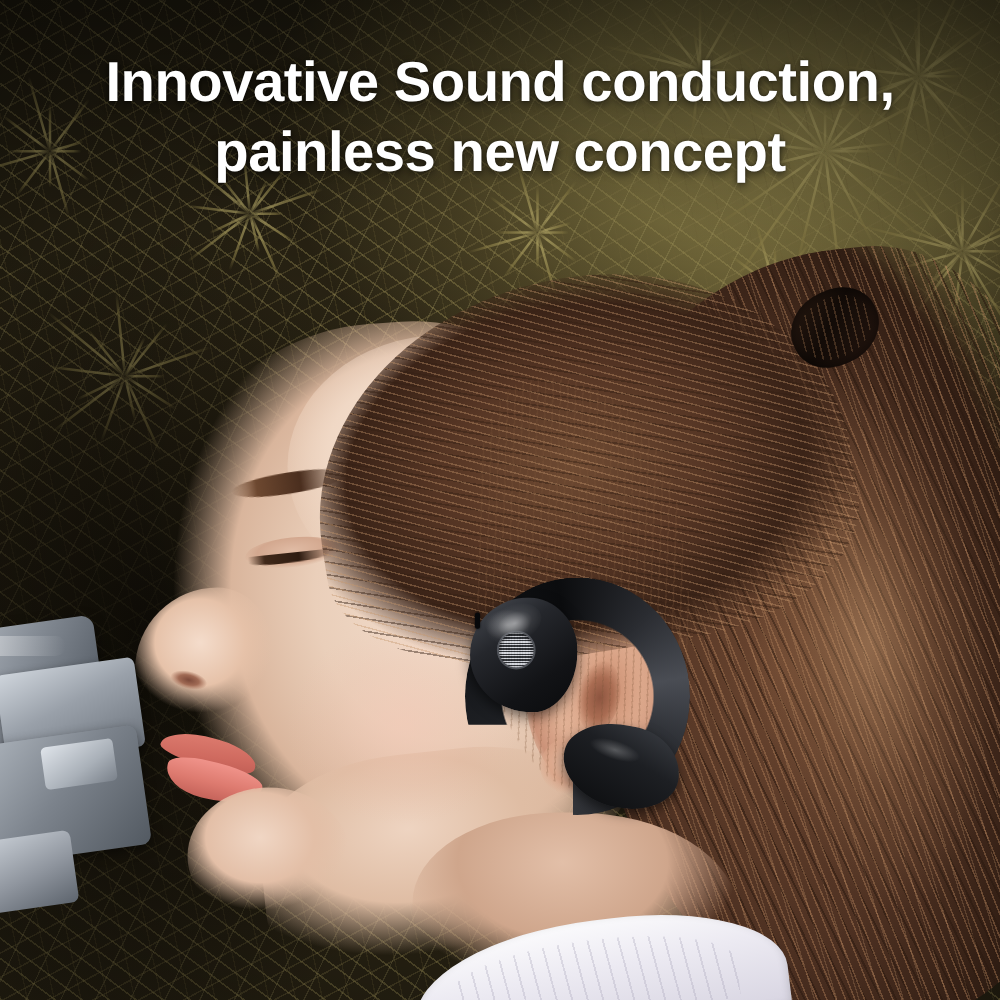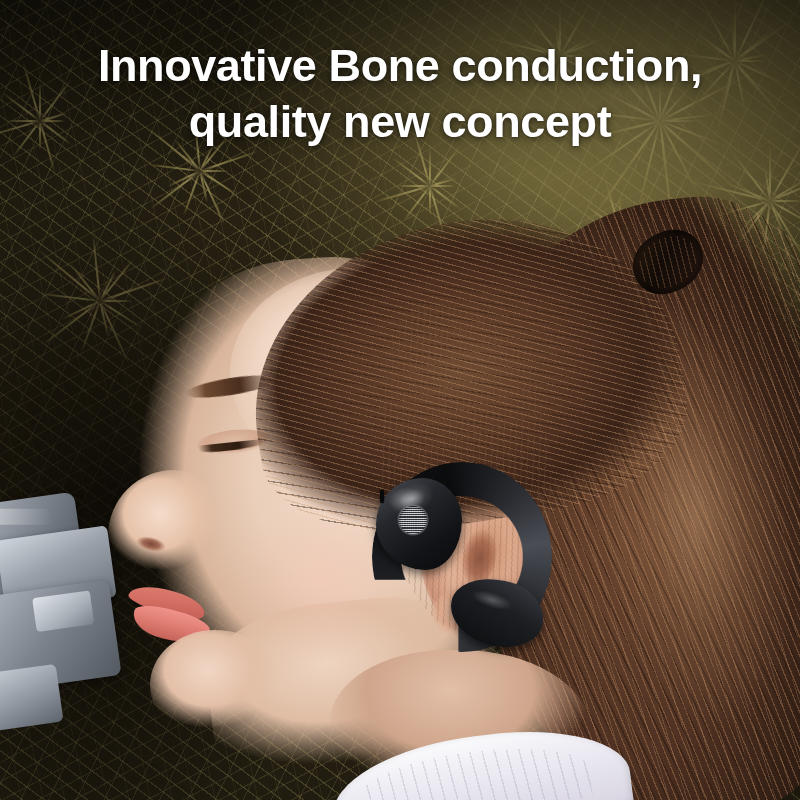--- a/index.html
+++ b/index.html
@@ -605,18 +605,18 @@
   <div class="gadget">
     <div class="g1"></div>
     <div class="g2"></div>
     <div class="g3"></div>
     <div class="g4"></div>
     <div class="g5"></div>
     <div class="ghi"></div>
   </div>
 
   <div class="headline">
-    <span>Innovative Bone conduction,</span>
-    <span class="l2">quality new concept</span>
+    <span>Innovative Sound conduction,</span>
+    <span class="l2">painless new concept</span>
   </div>
 
 
 </div>
 
 </body></html>

